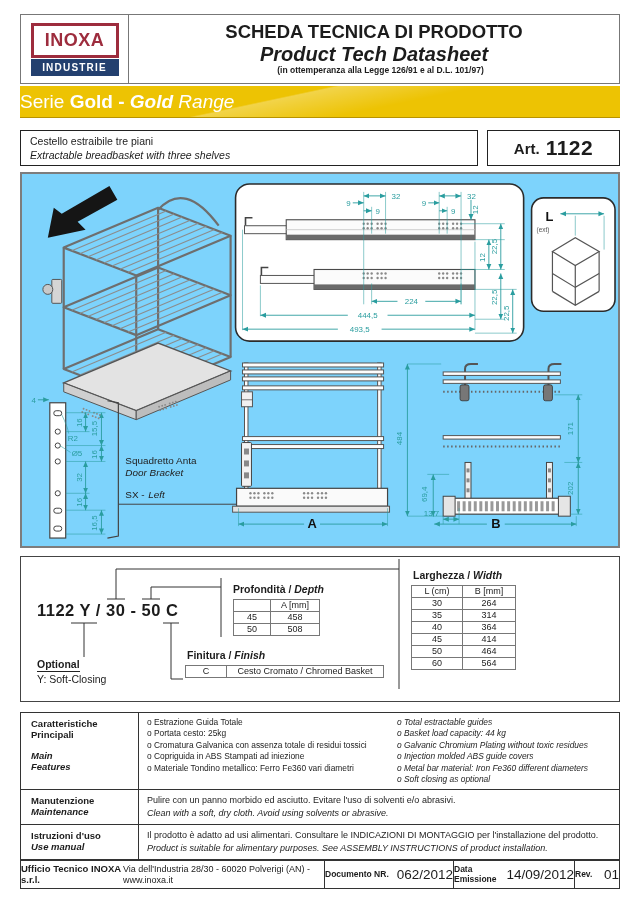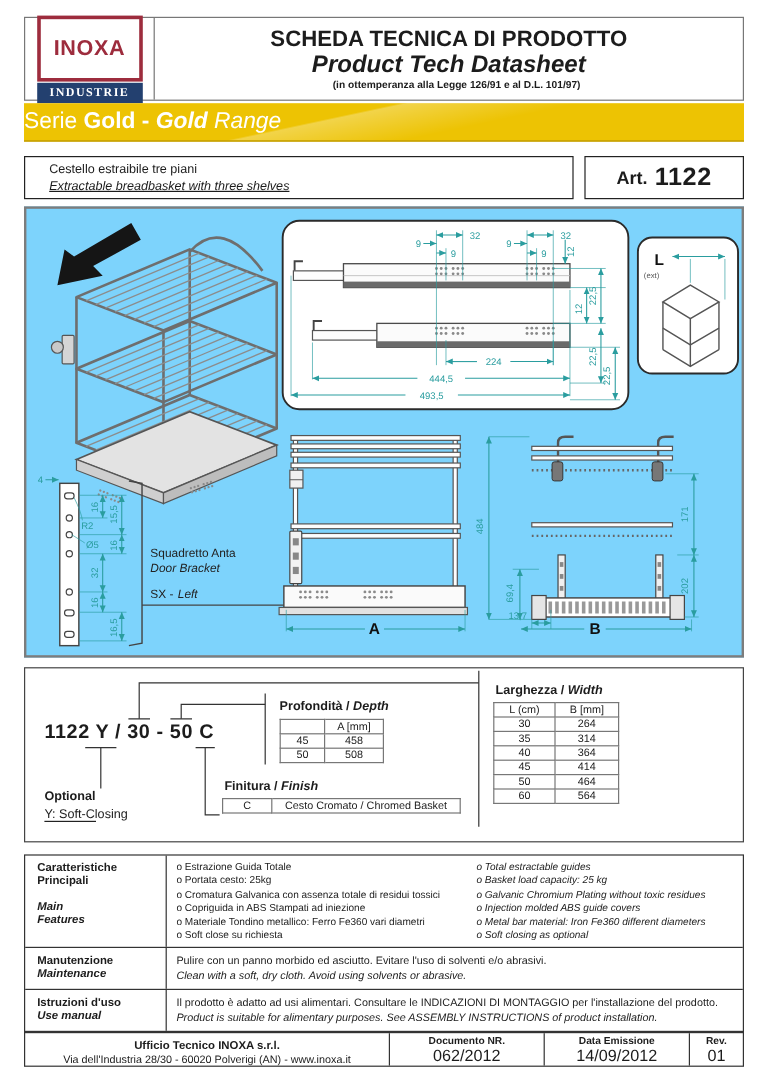--- a/index.html
+++ b/index.html
@@ -5,38 +5,38 @@
   html,body{margin:0;padding:0;background:#ffffff;}
   .page{position:relative;width:640px;height:906px;background:#fff;
         font-family:"Liberation Sans",sans-serif;color:#1c1c1c;overflow:hidden;}
   .abs{position:absolute;}
 
   
   .header{left:20px;top:14px;width:598px;height:68px;border:1px solid #777;display:flex;}
   .logo-cell{width:107px;border-right:1px solid #777;display:flex;align-items:center;justify-content:center;}
   .logo{width:88px;}
   .logo-top{border:3px solid #9d2c3d;color:#9d2c3d;font-weight:bold;font-size:18px;
-            letter-spacing:.5px;text-align:center;padding:14px 0;}
+            letter-spacing:.5px;text-align:center;padding:4px 0;}
   .logo-bot{background:#23406f;color:#fff;font-weight:bold;font-size:10px;letter-spacing:1.2px;
-            text-align:center;padding:3px 0;margin-top:1px;font-family:Liberation Serif, serif;}
+            text-align:center;padding:3px 0;margin-top:1px;}
   .title-cell{flex:1;display:flex;flex-direction:column;align-items:center;justify-content:center;line-height:1.12;}
   .title-it{font-size:18.5px;font-weight:bold;}
   .title-en{font-size:20px;font-weight:bold;font-style:italic;}
   .title-law{font-size:8.5px;font-weight:bold;margin-top:1px;margin-left:13px;}
 
   
   .band{left:20px;top:86px;width:600px;height:32px;
         background:linear-gradient(168deg,rgba(255,255,255,0) 42%,rgba(255,255,255,.28) 43%,rgba(255,255,255,0) 62%),#edc303;
         border-bottom:1px solid #b89300;color:#fff;font-size:19px;line-height:32px;box-sizing:border-box;}
   .band .b{font-weight:bold;} .band .bi{font-weight:bold;font-style:italic;} .band .i{font-style:italic;}
 
   
   .descbox{left:20px;top:130px;width:458px;height:36px;border:1.5px solid #222;box-sizing:border-box;
-           padding:3px 20px;font-size:10.5px;line-height:14px;}
-  .descbox .en{font-style:italic;text-decoration:underline;}
+           padding:3px 9px;font-size:10.5px;line-height:14px;}
+  .descbox .en{font-style:italic;}
   .artbox{left:487px;top:130px;width:133px;height:36px;border:1.5px solid #222;box-sizing:border-box;
           display:flex;align-items:center;justify-content:center;gap:6px;text-align:center;}
   .art-label{font-size:15px;font-weight:bold;}
   .art-num{font-size:21px;font-weight:bold;letter-spacing:.5px;}
 
   
   .drawpanel{left:20px;top:172px;width:600px;height:376px;border:2px solid #7d7d7d;box-sizing:border-box;background:#7dd3fc;}
   svg text{font-family:"Liberation Sans",sans-serif;}
   .dim{font-size:8px;fill:#2a9d9f;}
   .dimm{font-size:8px;fill:#2a9d9f;text-anchor:middle;}
@@ -47,21 +47,21 @@
   .dl{stroke:#2a9d9f;stroke-width:.9;fill:none;}
   .xl{stroke:#2a9d9f;stroke-width:.55;fill:none;}
   .wire{stroke:#8c8c8c;stroke-width:1.1;}
   .frame{stroke:#6e6e6e;stroke-width:2.2;fill:none;stroke-linejoin:round;}
   .part{stroke:#4a4a4a;fill:#fbfbfb;stroke-width:1.1;}
   .thin{stroke:#555;stroke-width:1;fill:#fdfdfd;}
 
   
   .codepanel{left:20px;top:556px;width:600px;height:146px;border:1px solid #444;box-sizing:border-box;}
   .code{left:16px;top:44px;font-size:16.5px;font-weight:bold;letter-spacing:.5px;}
-  .opt-label{left:16px;top:101px;font-size:10.5px;font-weight:bold;border-bottom:1px solid #222;padding-bottom:14px;}
+  .opt-label{left:16px;top:101px;font-size:10.5px;font-weight:bold;border-bottom:1px solid #222;padding-bottom:1px;}
   .opt-value{left:16px;top:116px;font-size:10.5px;}
   .tbl-head{font-size:10.5px;font-weight:bold;}
   .tbl-head .i{font-style:italic;}
   table.mini{border-collapse:collapse;}
   table.mini td{border:1px solid #777;font-size:9px;text-align:center;height:11px;line-height:11px;padding:0 2px;}
 
   
   .spec{left:20px;top:712px;width:600px;border:1.5px solid #333;box-sizing:border-box;}
   .spec-row{display:flex;border-bottom:1px solid #333;}
   .spec-row:last-child{border-bottom:none;}
@@ -73,21 +73,21 @@
   .feat-it{width:250px;}
   .feat-en{flex:1;}
   .feat{font-size:8.4px;line-height:11.4px;white-space:nowrap;}
   .feat-en .feat{font-style:italic;}
   .twoline .t1{font-size:9px;line-height:13px;}
   .twoline .t2{font-size:9px;line-height:13px;font-style:italic;}
   .gap8{height:10px;}
 
   
   .footer{left:20px;top:860px;width:600px;height:29px;border:1.5px solid #333;box-sizing:border-box;display:flex;}
-  .fcell{border-right:1px solid #333;display:flex;flex-direction:column;align-items:center;justify-content:flex-end;line-height:1.15;}
+  .fcell{border-right:1px solid #333;display:flex;flex-direction:row;align-items:center;justify-content:space-between;line-height:1.15;}
   .fcell:last-child{border-right:none;}
   .f1{width:303px;} .f2{width:128px;} .f3{width:120px;} .f4{flex:1;}
   .flabel{font-size:8.5px;font-weight:bold;}
   .fvalue{font-size:13.5px;}
   .faddr{font-size:9px;}
   .fname{font-size:9.5px;font-weight:bold;}
 </style>
 </head>
 <body>
 
@@ -468,25 +468,24 @@
         <div class="l2">Features</div>
       </div>
       <div class="spec-body">
         <div class="feat-cols">
           <div class="feat-it">
             <div class="feat">o Estrazione Guida Totale</div>
             <div class="feat">o Portata cesto: 25kg</div>
             <div class="feat">o Cromatura Galvanica con assenza totale di residui tossici</div>
             <div class="feat">o Copriguida in ABS Stampati ad iniezione</div>
             <div class="feat">o Materiale Tondino metallico: Ferro Fe360 vari diametri</div>
-            <div class="feat">o Soft close su richiesta</div>
           </div>
           <div class="feat-en">
             <div class="feat">o Total estractable guides</div>
-            <div class="feat">o Basket load capacity: 25 kg</div>
+            <div class="feat">o Basket load capacity: 44 kg</div>
             <div class="feat">o Galvanic Chromium Plating without toxic residues</div>
             <div class="feat">o Injection molded ABS guide covers</div>
             <div class="feat">o Metal bar material: Iron Fe360 different diameters</div>
             <div class="feat">o Soft closing as optional</div>
           </div>
         </div>
       </div>
     </div>
     <div class="spec-row">
       <div class="spec-label">

